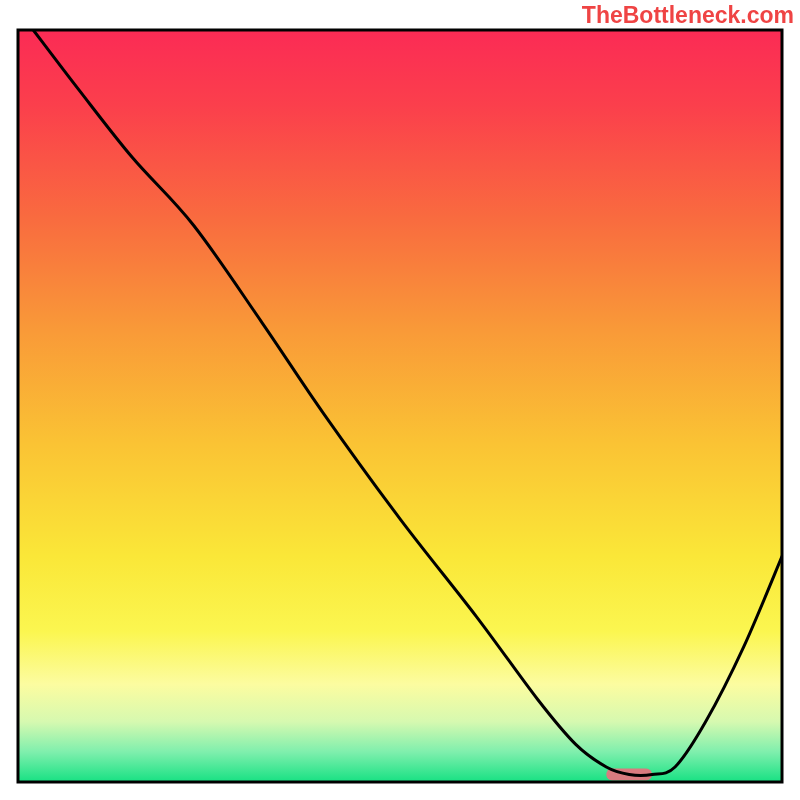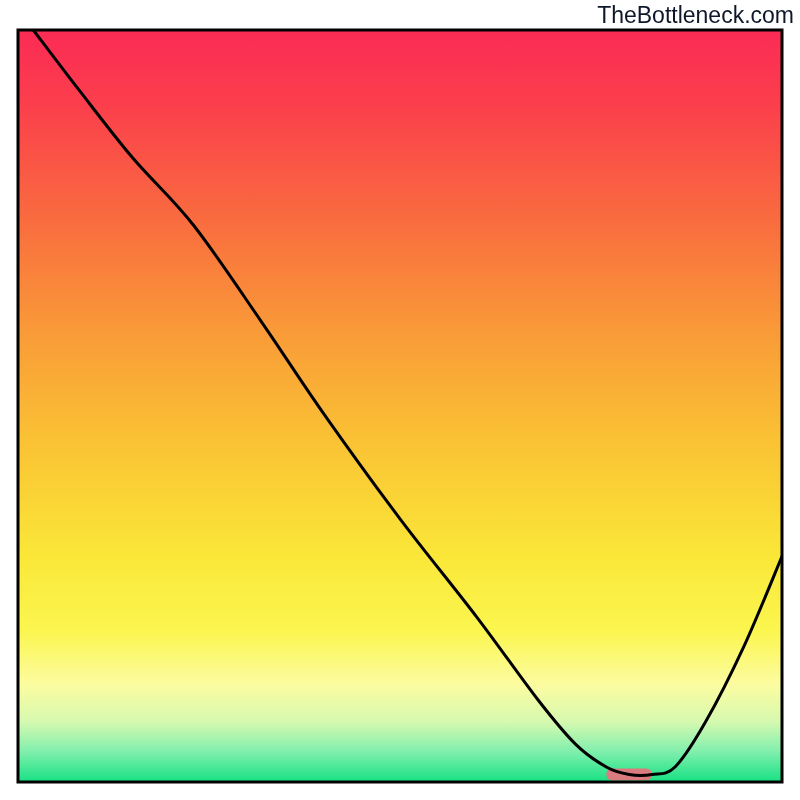--- a/index.html
+++ b/index.html
@@ -14,22 +14,22 @@
   .wrap {
     position: relative;
     width: 800px;
     height: 800px;
   }
   .attribution {
     position: absolute;
     top: 2px;
     right: 6px;
     font-size: 23px;
-    font-weight: normal;
-    color: #0f172a;
+    font-weight: bold;
+    color: #ef4444;
     letter-spacing: 0px;
     font-family: Arial, Helvetica, sans-serif;
   }
   svg {
     display: block;
   }
 </style>
 </head>
 <body>
 

